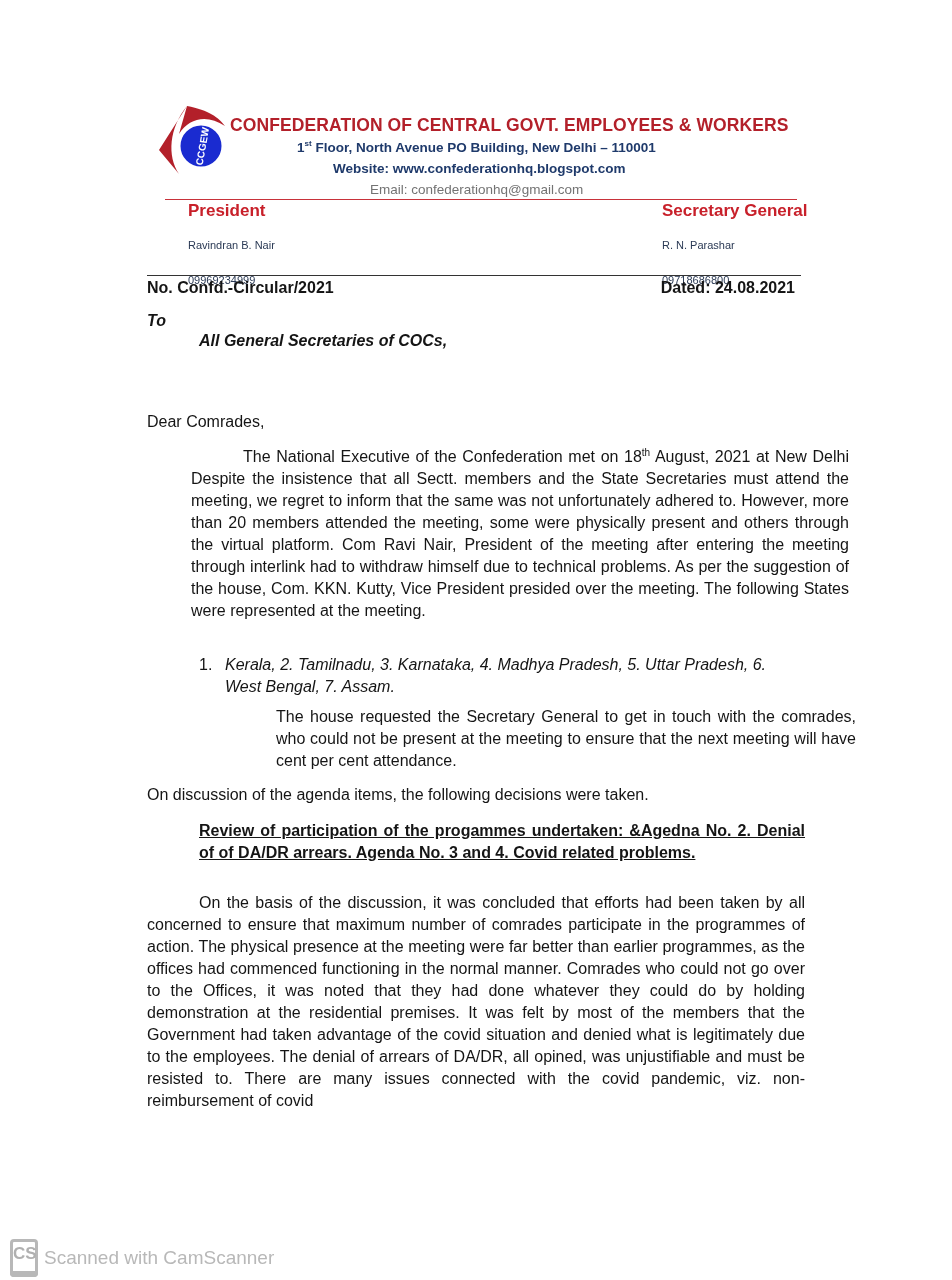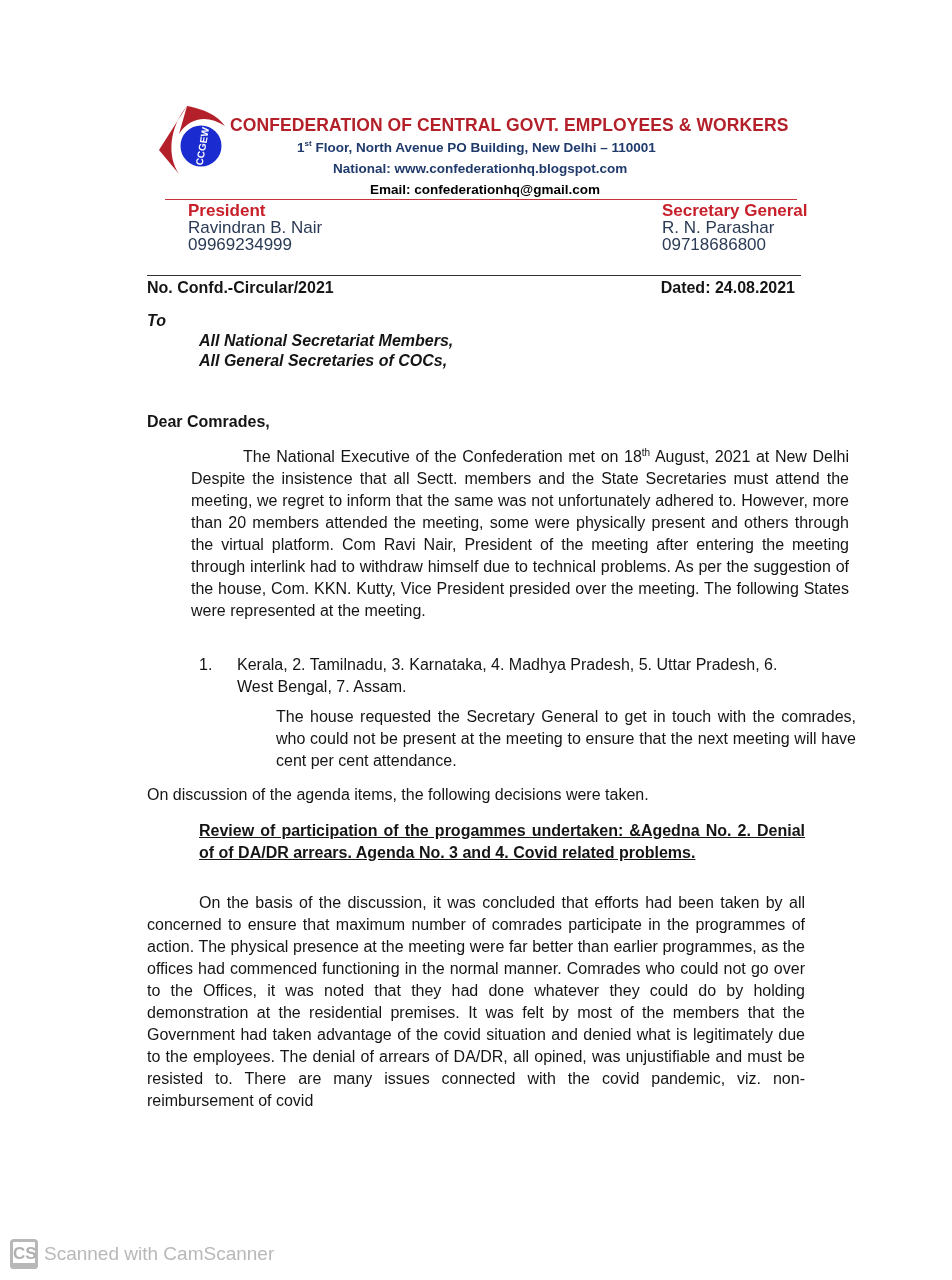--- a/index.html
+++ b/index.html
@@ -4,64 +4,64 @@
 <style>
   html, body { margin:0; padding:0; }
   body { width:952px; height:1280px; background:#ffffff; position:relative; overflow:hidden; color:#111; }
   .abs { position:absolute; }
   .lh { font-family:"Liberation Sans", sans-serif; }
   .logo { left:157px; top:104px; width:72px; height:72px; }
   .org-title { left:230px; top:115px; font-size:17.5px; font-weight:bold; color:#b3202a; letter-spacing:0.1px; white-space:nowrap; }
   .addr { left:297px; top:139px; font-size:13.5px; font-weight:bold; color:#1f3a6b; white-space:nowrap; }
   .addr sup { font-size:8px; }
   .web { left:333px; top:161px; font-size:13.5px; font-weight:bold; color:#1f3a6b; white-space:nowrap; }
-  .email { left:370px; top:182px; font-size:13.5px; font-weight:bold; color:#000000; white-space:nowrap; }
+  .email { left:370px; top:182px; font-size:13.5px; font-weight:normal; color:#737373; white-space:nowrap; }
   .red-rule { left:165px; top:199px; width:632px; height:1px; background:#c8323a; }
   .office-label { font-size:17px; font-weight:bold; color:#c8202a; }
-  .office-name, .office-phone { font-size:17px; color:#2b3a55; }
+  .office-name, .office-phone { font-size:11px; color:#2b3a55;margin-top:18px; }
   .pres { left:188px; top:202px; line-height:17px; }
   .secg { left:662px; top:202px; line-height:17px; }
   .black-rule { left:147px; top:275px; width:654px; height:1px; background:#333; }
   .doc { font-family:"Liberation Sans", sans-serif; font-size:16px; color:#151515; }
   .ref { left:147px; top:279px; font-weight:bold; }
   .dated { right:157px; top:279px; font-weight:bold; }
   .to { left:147px; top:312px; font-weight:bold; font-style:italic; }
   .recip { left:199px; top:331px; font-weight:bold; font-style:italic; line-height:20px; }
-  .salute { left:147px; top:413px; font-weight:bold; }
+  .salute { left:147px; top:413px; font-weight:normal; }
   .para { left:147px; width:658px; text-align:justify; line-height:22px; }
   .para .indent { display:inline-block; width:52px; }
   .p1 { top:446px;margin-left:44px; }
   .p1 sup { font-size:10px; line-height:0; }
   .list { left:199px; top:654px; width:606px; line-height:22px; }
   .list .num { position:absolute; left:0; top:0; }
-  .list .txt { margin-left:38px; }
+  .list .txt { margin-left:26px;font-style:italic; }
   .house { left:236px; top:706px; width:580px; text-align:justify; line-height:22px;margin-left:40px; }
   .agenda-intro { left:147px; top:784px; line-height:22px; }
   .agenda-head { left:199px; top:820px; width:606px; font-weight:bold; text-decoration:underline; text-align:justify; line-height:22px; }
   .p2 { top:892px; }
   .footer { left:10px; top:1239px; font-family:"Liberation Sans", sans-serif; color:#b8b8b8; font-size:19px; white-space:nowrap; }
-  .cs-icon { display:inline-block; width:28px; height:30px; border:3px solid #b8b8b8; border-radius:4px; color:#b0b0b0; font-weight:bold; font-size:17px; line-height:24px; text-align:center; vertical-align:middle; margin-right:6px; box-sizing:border-box; position:relative; }
+  .cs-icon { display:inline-block; width:28px; height:38px; border:3px solid #b8b8b8; border-radius:4px; color:#b0b0b0; font-weight:bold; font-size:17px; line-height:24px; text-align:center; vertical-align:middle; margin-right:6px; box-sizing:border-box; position:relative; }
   .cs-icon::after { content:""; position:absolute; left:-3px; right:-3px; bottom:-3px; height:6px; background:#b8b8b8; border-radius:0 0 4px 4px; }
   .footer-text { vertical-align:middle; }
 </style>
 </head>
 <body>
 
 <div class="abs logo">
   <svg width="72" height="72" viewBox="0 0 72 72">
     <path d="M30 2 L2 46 L22 70 C10 52 12 24 30 2 Z" fill="#b3202a"></path>
     <path d="M30 2 C52 6 62 14 68 22 C50 10 32 14 22 30 Z" fill="#b3202a"></path>
     <circle cx="44" cy="42" r="22" fill="#1a2bd0" stroke="#ffffff" stroke-width="3"></circle>
     <text x="44" y="47" text-anchor="middle" fill="#ffffff" font-size="10" font-weight="bold" font-family="Liberation Sans, sans-serif" transform="rotate(-80 44 42)">CCGEW</text>
   </svg>
 </div>
 
 <div class="abs lh org-title">CONFEDERATION OF CENTRAL GOVT. EMPLOYEES &amp; WORKERS</div>
 <div class="abs lh addr"><span>1</span><sup>st</sup><span> Floor, North Avenue PO Building, New Delhi – 110001</span></div>
-<div class="abs lh web">National: www.confederationhq.blogspot.com</div>
+<div class="abs lh web">Website: www.confederationhq.blogspot.com</div>
 <div class="abs lh email">Email: confederationhq@gmail.com</div>
 <div class="abs red-rule"></div>
 
 <div class="abs lh pres">
   <div class="office-label">President</div>
   <div class="office-name">Ravindran B. Nair</div>
   <div class="office-phone">09969234999</div>
 </div>
 <div class="abs lh secg">
   <div class="office-label">Secretary General</div>
@@ -69,21 +69,20 @@
   <div class="office-phone">09718686800</div>
 </div>
 
 <div class="abs black-rule"></div>
 
 <div class="abs doc ref">No. Confd.-Circular/2021</div>
 <div class="abs doc dated">Dated: 24.08.2021</div>
 
 <div class="abs doc to">To</div>
 <div class="abs doc recip">
-  <div>All National Secretariat Members,</div>
   <div>All General Secretaries of COCs,</div>
 </div>
 
 <div class="abs doc salute">Dear Comrades,</div>
 
 <div class="abs doc para p1"><span class="indent"></span><span>The National Executive of the Confederation met on 18</span><sup>th</sup><span> August, 2021 at New Delhi   Despite the insistence that all Sectt. members and the State Secretaries must attend the meeting, we regret to inform that the same was not unfortunately adhered to.  However, more than 20 members attended the meeting, some were physically present and others through the virtual platform.  Com Ravi Nair, President of the meeting after entering the meeting through interlink had to withdraw himself due to technical problems. As per the suggestion of the house, Com. KKN. Kutty, Vice President presided over the meeting.  The following States were represented at the meeting.</span></div>
 
 <div class="abs doc list">
   <span class="num">1.</span>
   <div class="txt">Kerala, 2. Tamilnadu, 3. Karnataka, 4. Madhya Pradesh, 5. Uttar Pradesh, 6. West Bengal, 7. Assam.</div>

